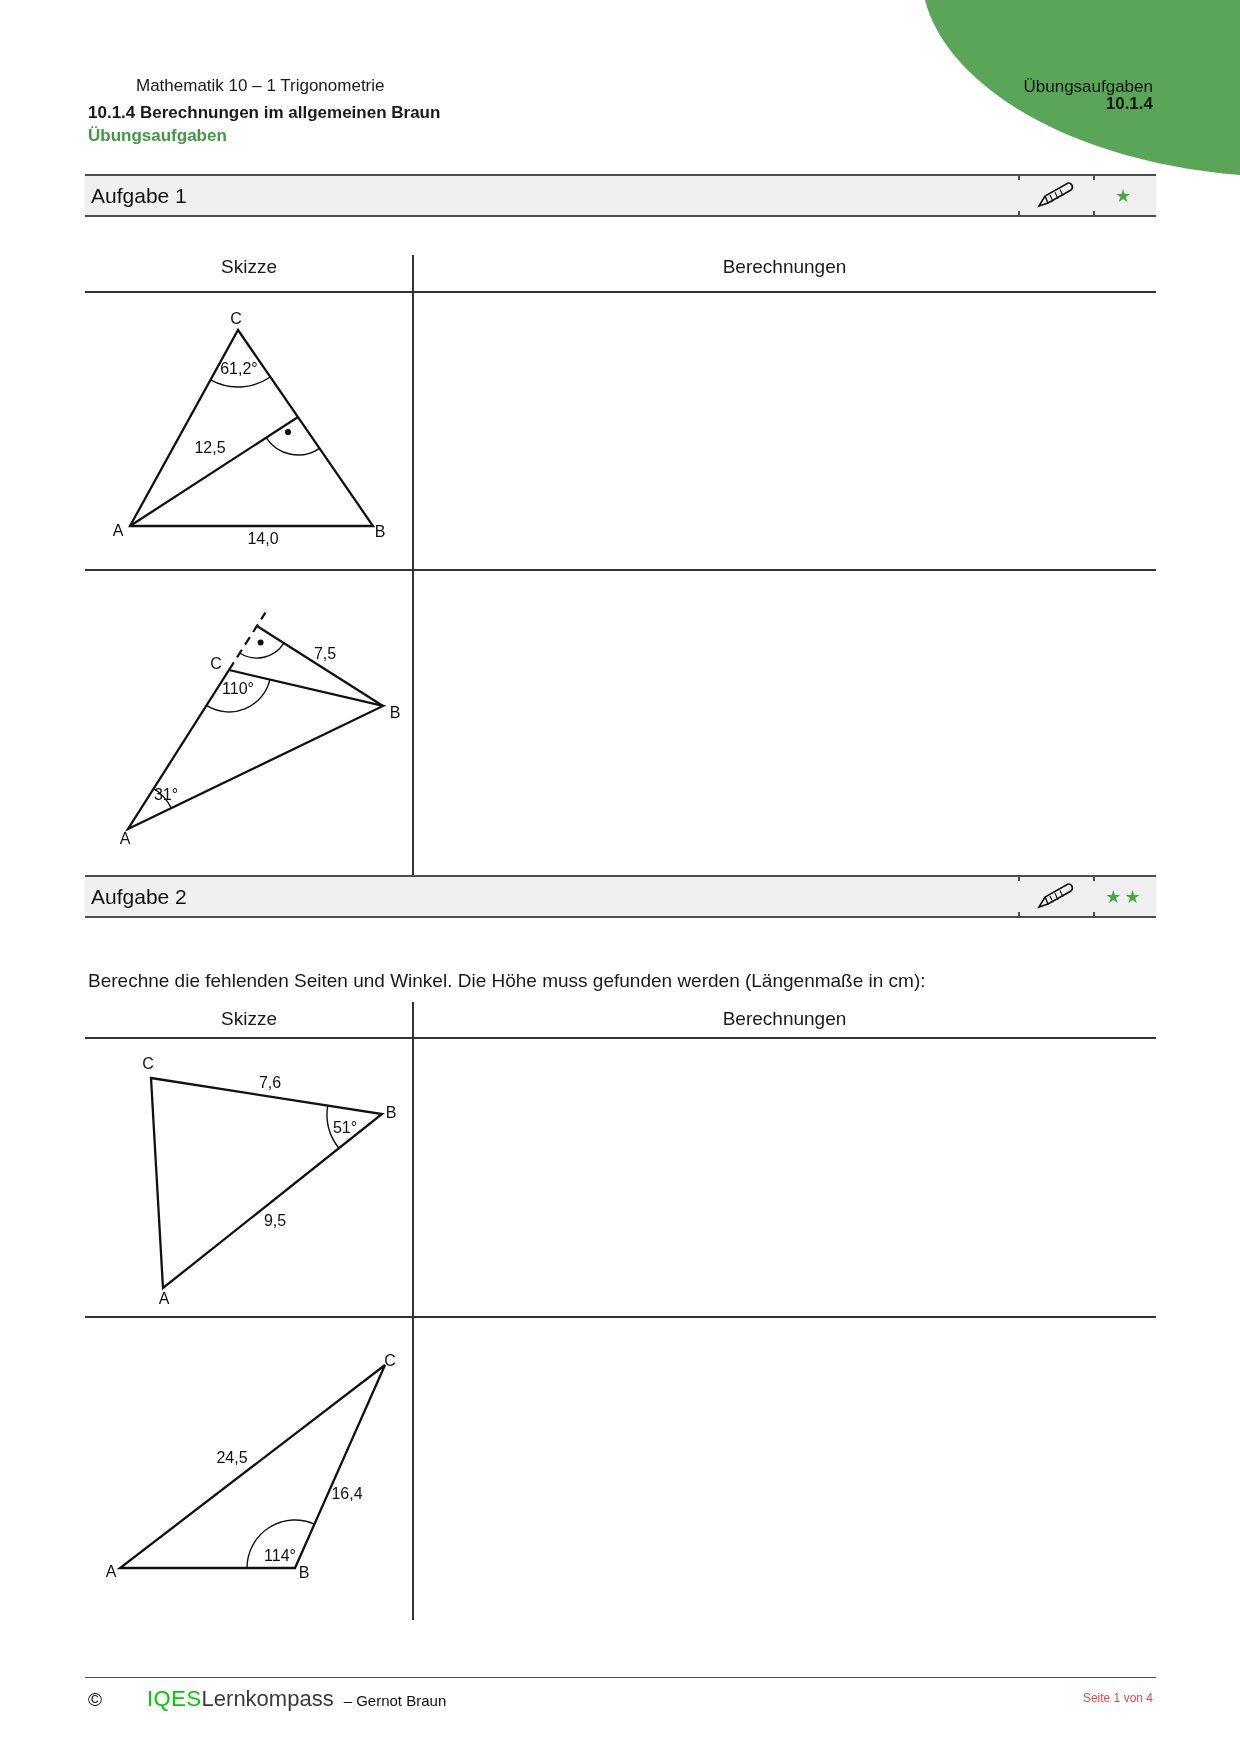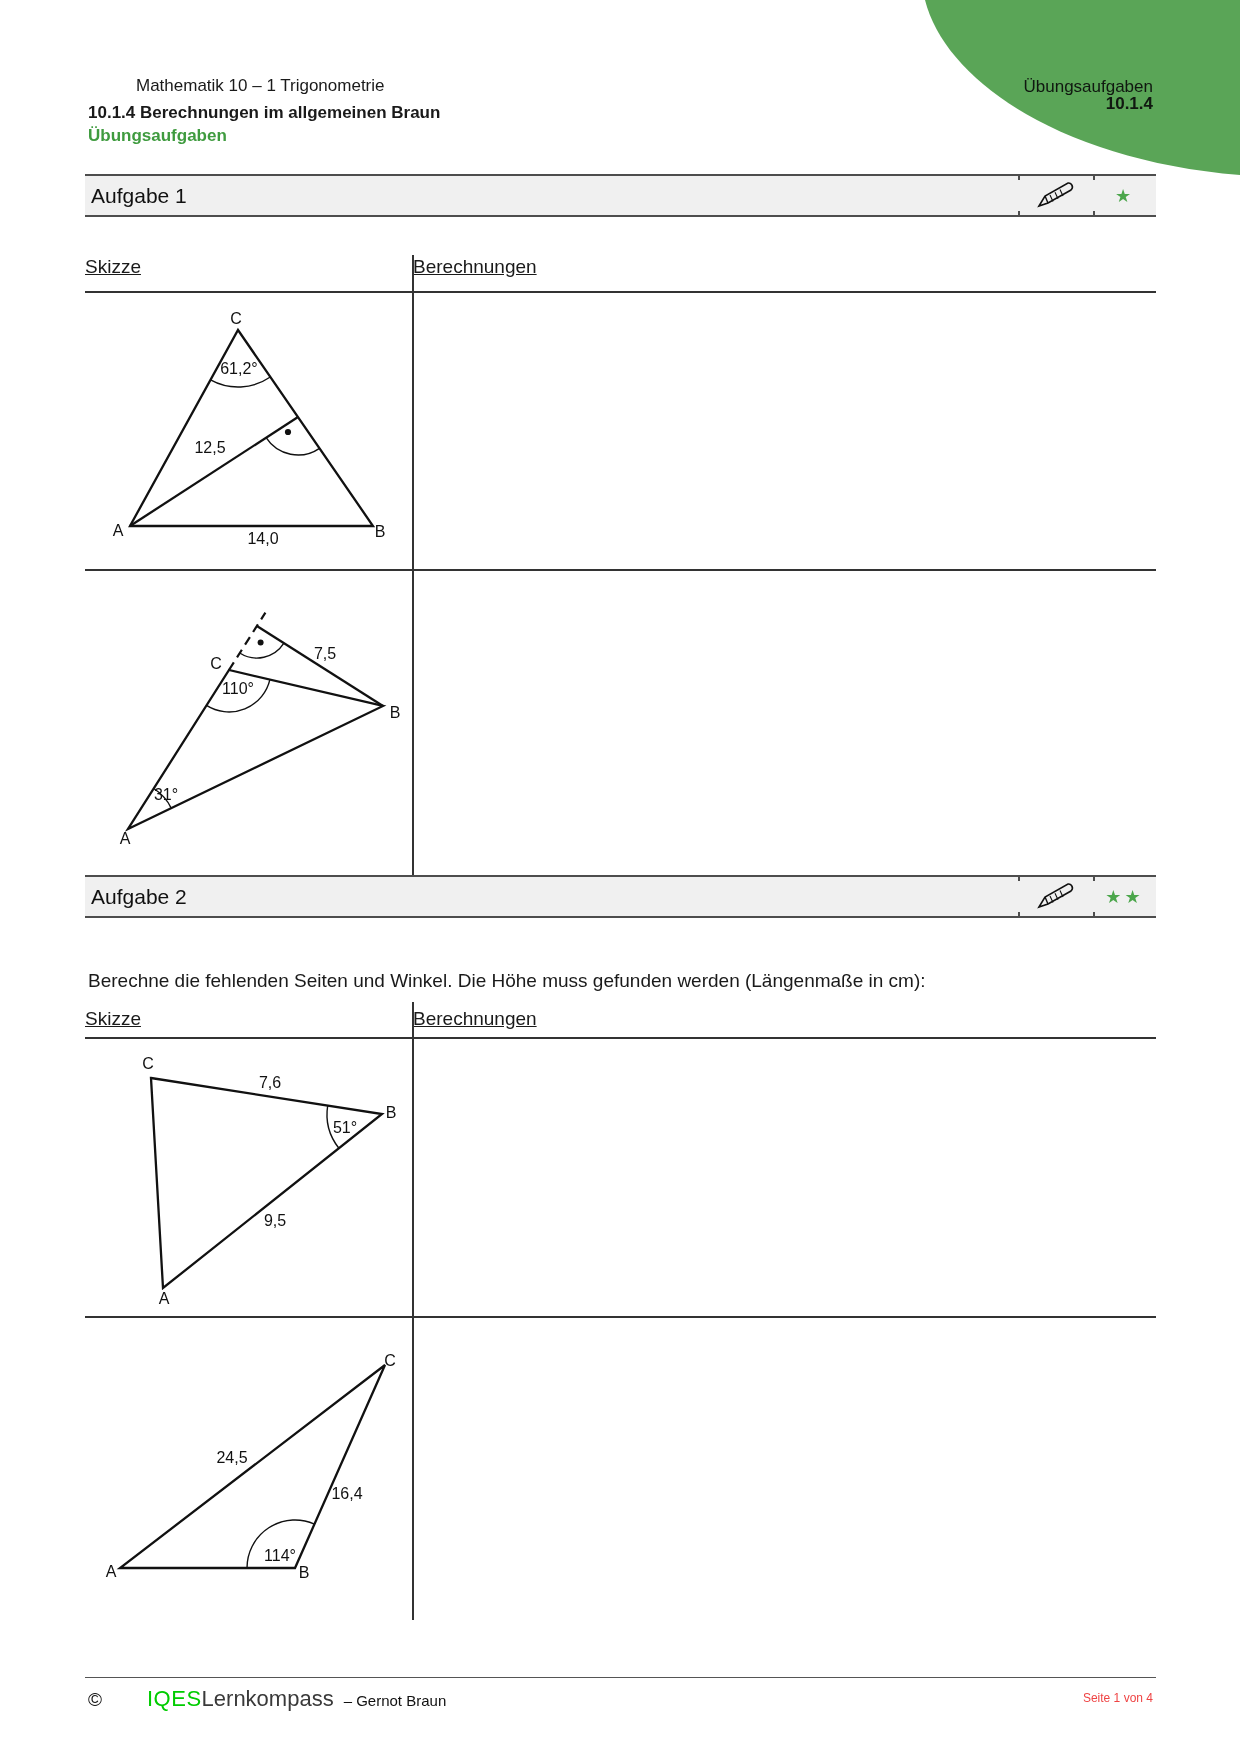--- a/index.html
+++ b/index.html
@@ -11,21 +11,21 @@
   .hdr-line{position:absolute;left:88px;font-size:17px;line-height:19px;white-space:nowrap;}
   .badge-line{position:absolute;right:87px;text-align:right;font-size:17px;line-height:19px;color:#101810;white-space:nowrap;}
   .task-bar{position:absolute;left:85px;width:1071px;height:43px;box-sizing:border-box;
             background:#f0f0f0;border-top:2px solid #4d4d4d;border-bottom:2px solid #4d4d4d;}
   .task-title{position:absolute;left:6px;top:0;height:39px;line-height:39px;font-size:21px;color:#111;}
   .tick{position:absolute;width:2px;height:6px;background:#4d4d4d;}
   .pencil-cell{position:absolute;left:933px;width:75px;top:0;height:39px;display:flex;align-items:center;justify-content:center;}
   .star-cell{position:absolute;left:1008px;width:63px;top:0;height:39px;display:flex;align-items:center;justify-content:center;
              font-size:18px;letter-spacing:3px;line-height:1;}
   .instruction{position:absolute;left:88px;font-size:19px;white-space:nowrap;}
-  .colhead{position:absolute;font-size:19px;text-decoration:underline;}
+  .colhead{position:absolute;font-size:19px;text-align:center;}
   .hline{position:absolute;background:#333;height:2px;}
   .vline{position:absolute;background:#333;width:2px;}
   .footer-rule{position:absolute;left:85px;width:1071px;height:1px;background:#555;}
   .footer{position:absolute;left:88px;top:1686px;display:flex;align-items:baseline;white-space:nowrap;}
   .f-copy{font-size:19px;color:#111;margin-right:8px;}
   .f-iqes{font-size:22px;letter-spacing:.5px;margin-left:37px;}
   .f-brand{font-size:22px;color:#3a3a3a;}
   .f-author{font-size:15px;color:#111;margin-left:10px;}
   .f-page{position:absolute;right:87px;top:1691px;font-size:12px;color:#ef4444;}
 </style>

